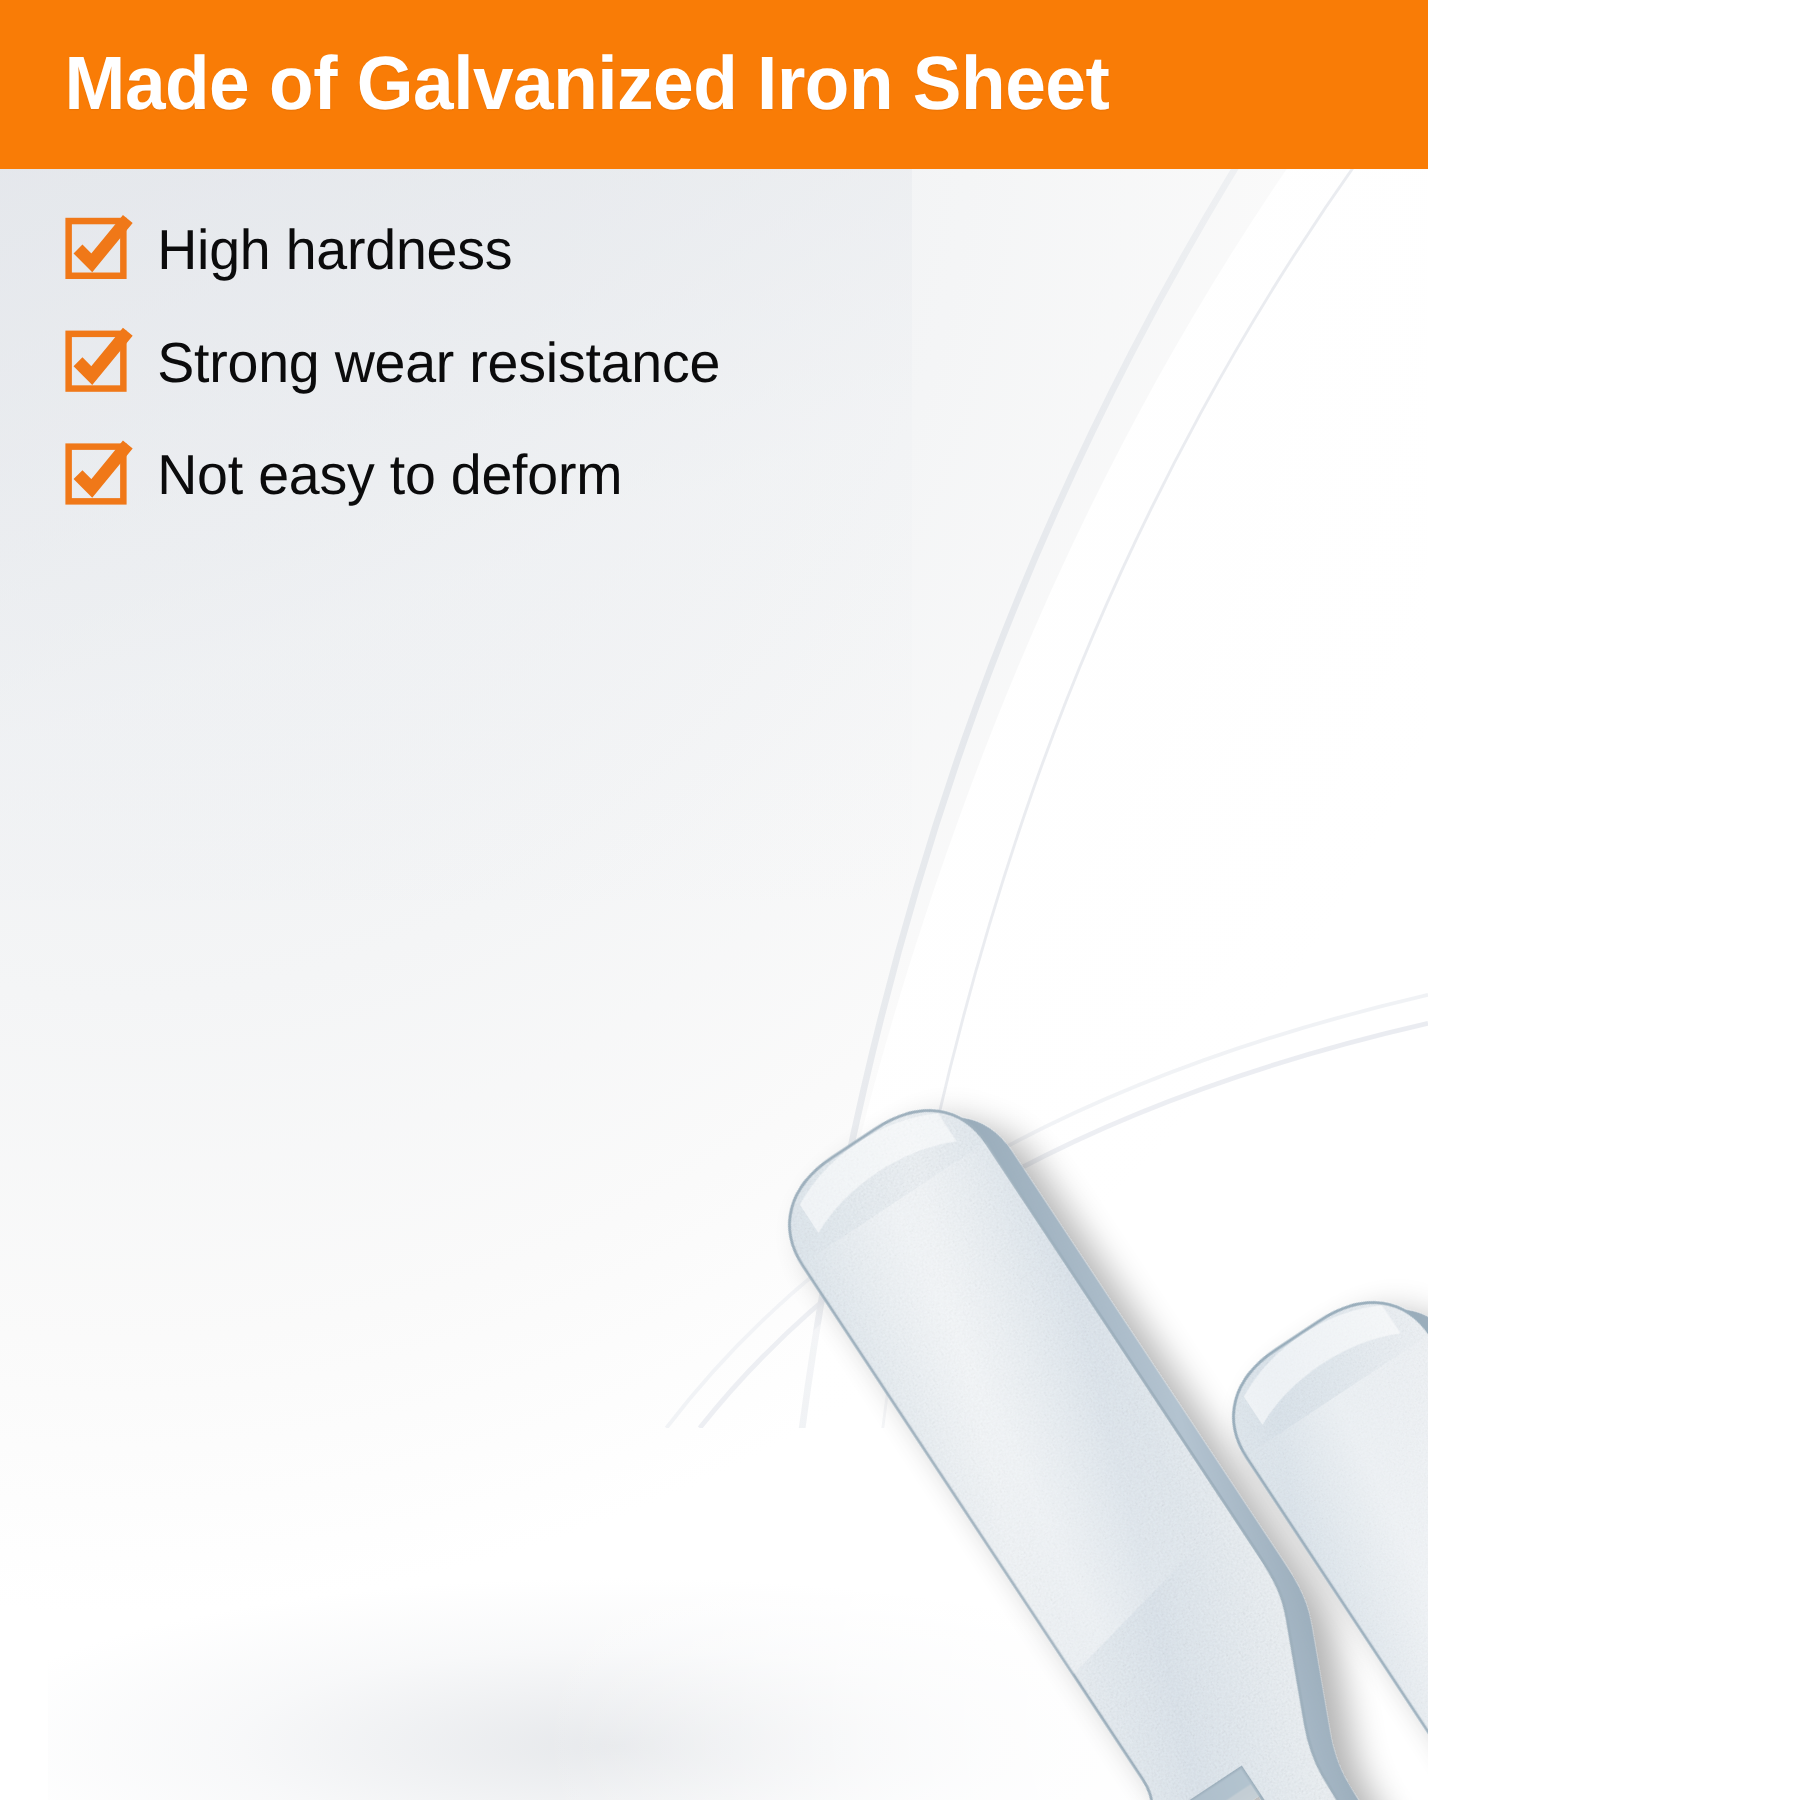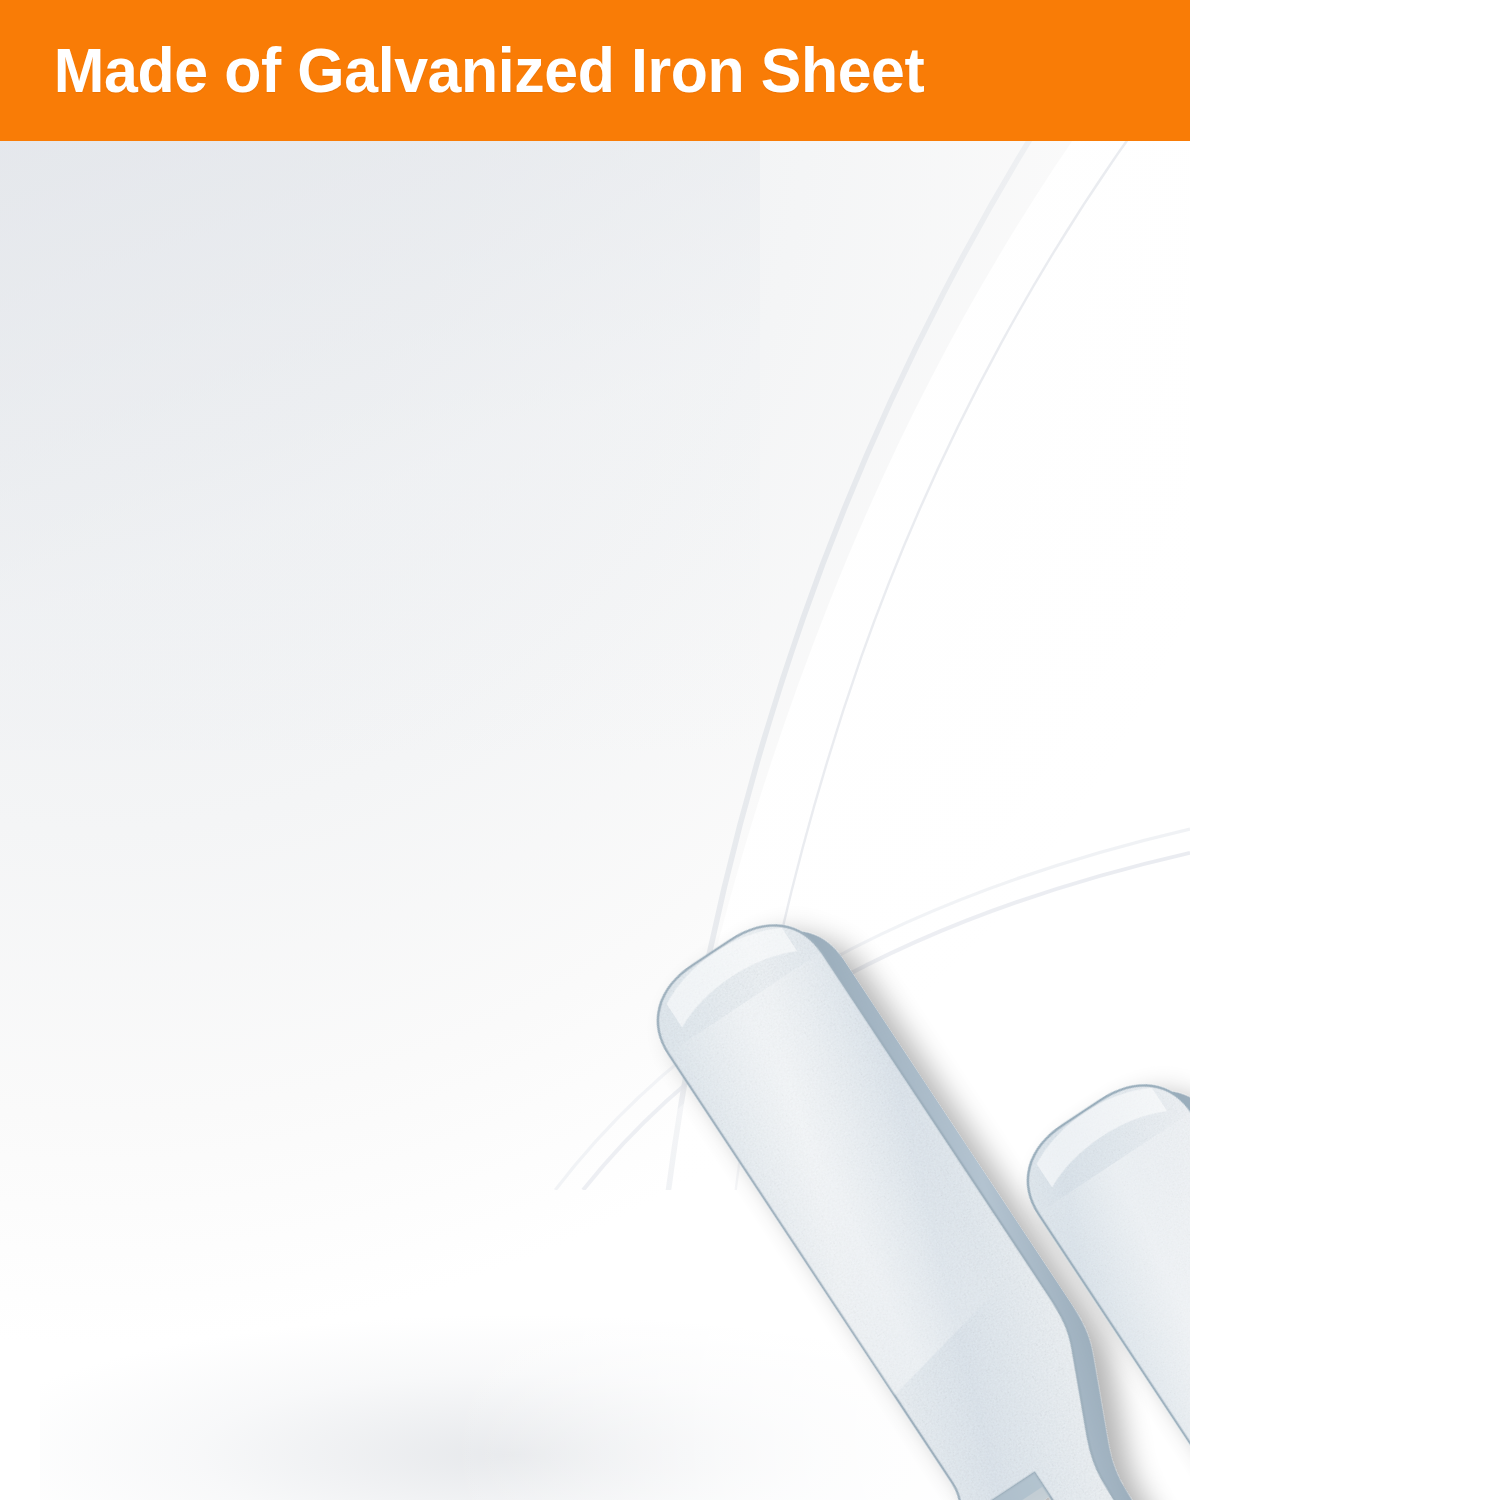--- a/index.html
+++ b/index.html
@@ -161,23 +161,50 @@
 
   <div class="bg-shadow-bottom"></div>
   <div class="bg-vignette-br"></div>
 
   <div class="banner">
     <h1 class="banner-title">Made of Galvanized Iron Sheet</h1>
   </div>
 
   <ul class="feature-list">
 
-
-
-
+    <li class="feature-item">
+      <span class="check-box">
+        <svg viewBox="0 0 52 52" aria-hidden="true">
+          <rect x="3.2" y="3.2" width="45.6" height="45.6" fill="none" stroke="#F07818" stroke-width="5.4"></rect>
+          <path d="M11 26.5 L22.5 38 L52.5 1.5" fill="none" stroke="#F07818" stroke-width="10.5" stroke-linecap="butt" stroke-linejoin="miter"></path>
+        </svg>
+      </span>
+      <span class="feature-label">High hardness</span>
+    </li>
+
+
+    <li class="feature-item">
+      <span class="check-box">
+        <svg viewBox="0 0 52 52" aria-hidden="true">
+          <rect x="3.2" y="3.2" width="45.6" height="45.6" fill="none" stroke="#F07818" stroke-width="5.4"></rect>
+          <path d="M11 26.5 L22.5 38 L52.5 1.5" fill="none" stroke="#F07818" stroke-width="10.5" stroke-linecap="butt" stroke-linejoin="miter"></path>
+        </svg>
+      </span>
+      <span class="feature-label">Strong wear resistance</span>
+    </li>
+
+    <li class="feature-item">
+      <span class="check-box">
+        <svg viewBox="0 0 52 52" aria-hidden="true">
+          <rect x="3.2" y="3.2" width="45.6" height="45.6" fill="none" stroke="#F07818" stroke-width="5.4"></rect>
+          <path d="M11 26.5 L22.5 38 L52.5 1.5" fill="none" stroke="#F07818" stroke-width="10.5" stroke-linecap="butt" stroke-linejoin="miter"></path>
+        </svg>
+      </span>
+      <span class="feature-label">Not easy to deform</span>
+    </li>
 
 
   </ul>
 
   <div class="wrench-layer">
 
     <svg width="1500" height="1500" viewBox="0 0 1500 1500" style="position:absolute;inset:0;" aria-hidden="true">
       <defs>
 
         <linearGradient id="metalFace" x1="0" y1="0" x2="1" y2="1">

